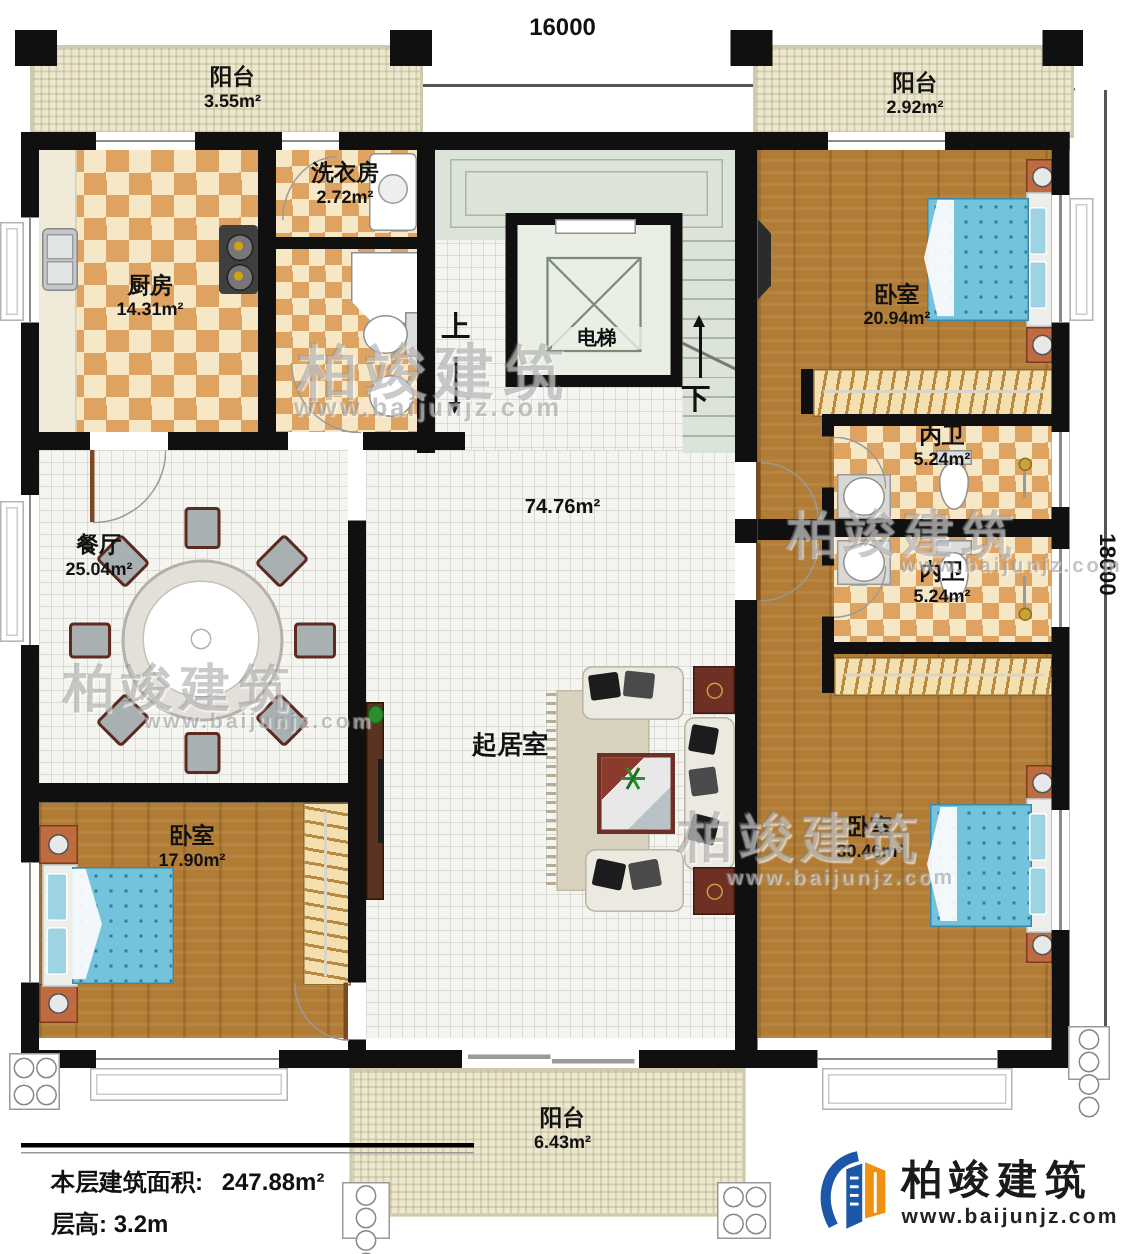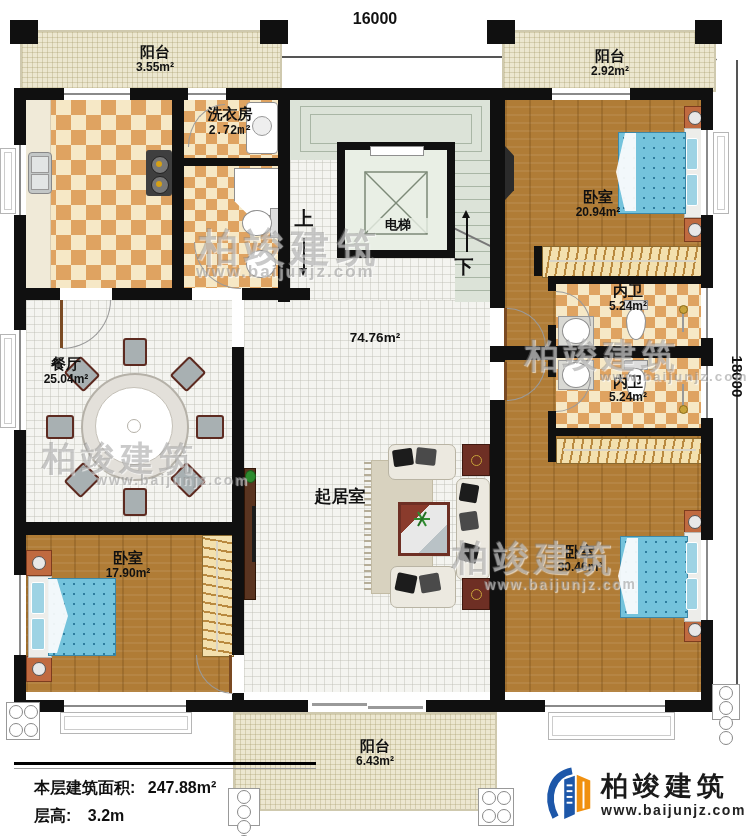--- a/index.html
+++ b/index.html
@@ -323,21 +323,25 @@
     <span class="ar">3.55m²</span>
   </div>
   <div class="lbl" style="left:566px;top:48px;width:88px;">
     <span class="nm">阳台</span>
     <span class="ar">2.92m²</span>
   </div>
   <div class="lbl" style="left:328px;top:738px;width:94px;">
     <span class="nm">阳台</span>
     <span class="ar">6.43m²</span>
   </div>
-  <div class="lbl" style="left:193px;top:108px;width:74px;font-family:Liberation Mono, monospace;">
+  <div class="lbl" style="left:53px;top:183px;width:94px;">
+    <span class="nm">厨房</span>
+    <span class="ar">14.31m²</span>
+  </div>
+  <div class="lbl" style="left:193px;top:108px;width:74px;">
     <span class="nm">洗衣房</span>
     <span class="ar">2.72m²</span>
   </div>
   <div class="lbl" style="left:548px;top:189px;width:100px;">
     <span class="nm">卧室</span>
     <span class="ar">20.94m²</span>
   </div>
   <div class="lbl" style="left:586px;top:283px;width:84px;">
     <span class="nm">内卫</span>
     <span class="ar">5.24m²</span>
@@ -371,21 +375,21 @@
   <div class="wm wmu" style="left:484px;top:576px;font-size:14px;">www.baijunjz.com</div>
 
   <div class="abs" style="left:14px;top:762px;width:302px;height:3px;background:#000;"></div>
   <div class="abs" style="left:14px;top:768px;width:302px;height:1px;background:#999;"></div>
   <div class="abs" style="left:34px;top:778px;font-size:16px;font-weight:bold;">
     <span>本层建筑面积:</span>
     <span style="margin-left:8px;">247.88m²</span>
   </div>
   <div class="abs" style="left:34px;top:806px;font-size:16px;font-weight:bold;">
     <span>层高:</span>
-    <span style="margin-left:12px;">3.2m</span>
+    <span style="margin-left:0;">3.2m</span>
   </div>
 
   <div class="abs" style="left:543px;top:766px;width:54px;height:58px;">
     <svg width="54" height="58" viewBox="0 0 56 60">
       <path d="M30 5 C9 9 2 32 13 53" fill="none" stroke="#1d57a9" stroke-width="7"></path>
       <polygon points="22,14 33,10 33,50 22,55" fill="#1d57a9"></polygon>
       <rect x="24.5" y="19" width="6" height="2" fill="#fff"></rect>
         <rect x="24.5" y="25" width="6" height="2" fill="#fff"></rect>
       <rect x="24.5" y="31" width="6" height="2" fill="#fff"></rect>
         <rect x="24.5" y="37" width="6" height="2" fill="#fff"></rect>

